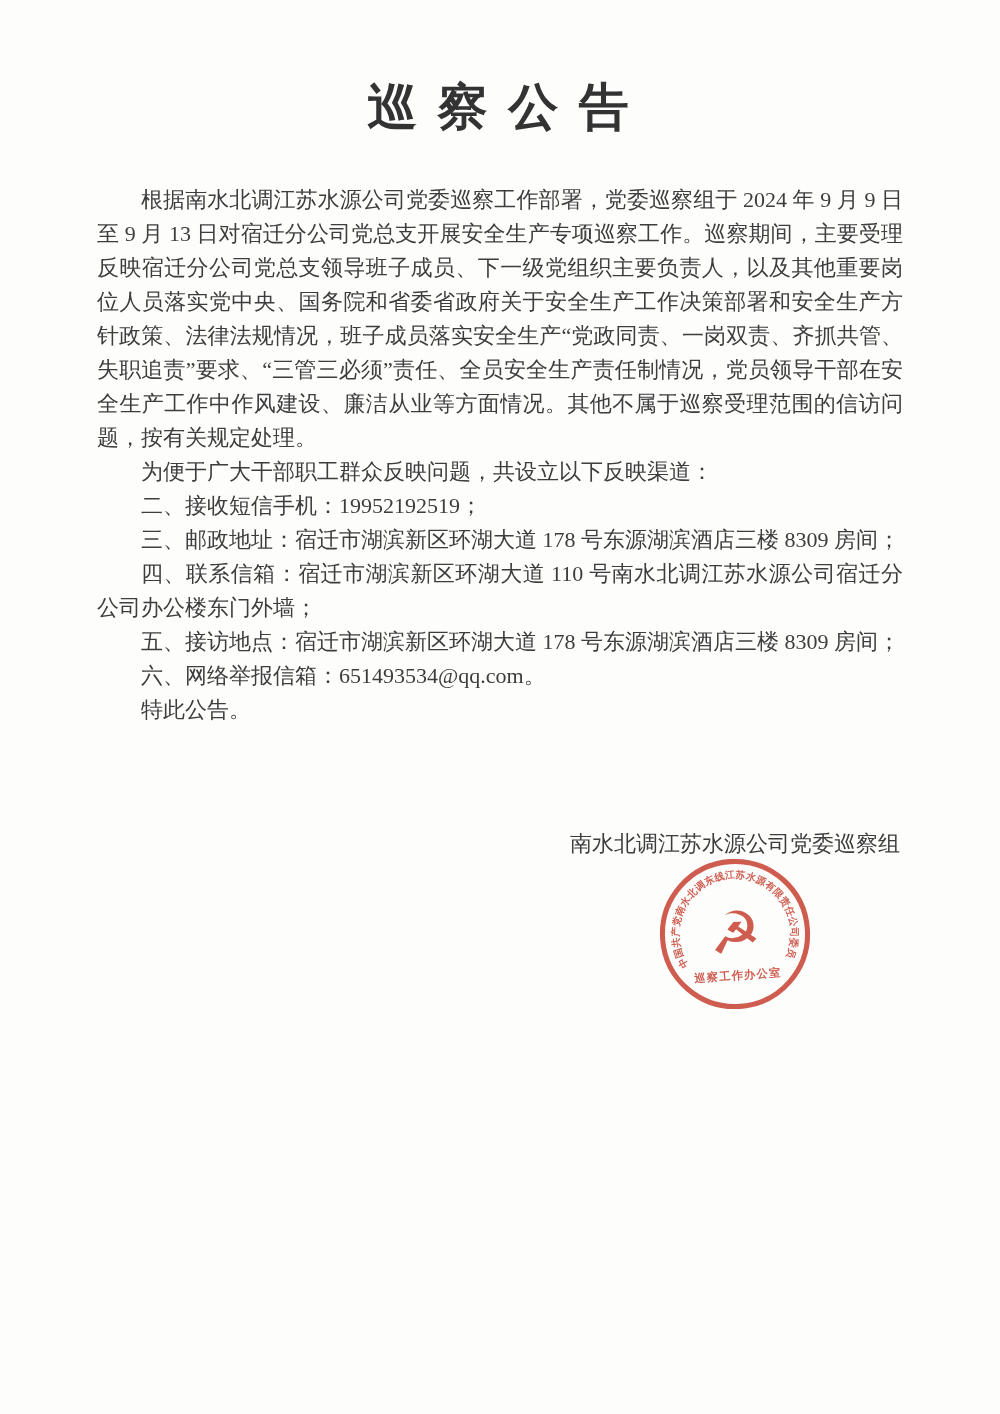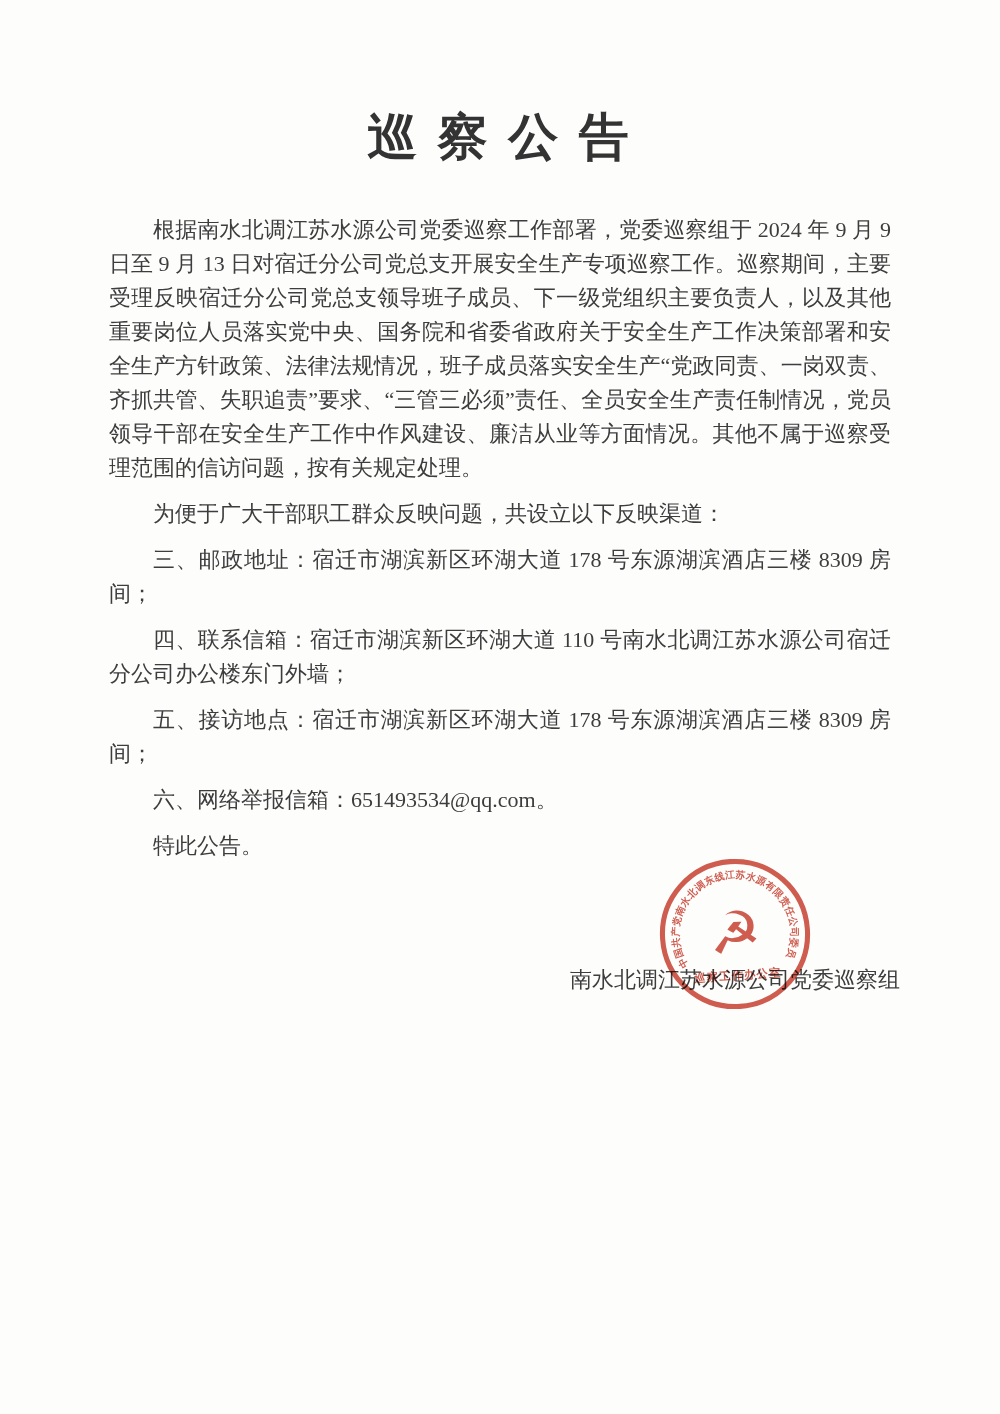--- a/index.html
+++ b/index.html
@@ -12,35 +12,35 @@
     width: 1000px;
     height: 1414px;
     margin: 0 auto;
     background: #fdfdfc;
     overflow: hidden;
     font-family: "Liberation Serif", "DejaVu Serif", serif;
     color: #3d3d3d;
   }
   .doc-title {
     margin: 0;
-    padding-top: 104px;
+    padding-top: 74px;
     text-align: center;
     font-size: 50px;
     font-weight: 700;
     letter-spacing: 0.08em;
     color: #333333;
   }
   .doc-body {
     margin: 42px 97px 0 97px;
     font-size: 22px;
     line-height: 34px;
     text-align: justify;
   }
   .doc-body p {
-    margin: 12px;
+    margin: 0;
     text-indent: 2em;
   }
   .signature-block {
     margin-top: 98px;
     margin-left: auto;
     margin-right: 100px;
     width: max-content;
     font-size: 22px;
     line-height: 38px;
   }
@@ -71,20 +71,21 @@
 </head>
 <body>
 
 <div class="page">
 
   <h1 class="doc-title">巡 察 公 告</h1>
 
   <div class="doc-body">
     <p>根据南水北调江苏水源公司党委巡察工作部署，党委巡察组于 2024 年 9 月 9 日至 9 月 13 日对宿迁分公司党总支开展安全生产专项巡察工作。巡察期间，主要受理反映宿迁分公司党总支领导班子成员、下一级党组织主要负责人，以及其他重要岗位人员落实党中央、国务院和省委省政府关于安全生产工作决策部署和安全生产方针政策、法律法规情况，班子成员落实安全生产“党政同责、一岗双责、齐抓共管、失职追责”要求、“三管三必须”责任、全员安全生产责任制情况，党员领导干部在安全生产工作中作风建设、廉洁从业等方面情况。其他不属于巡察受理范围的信访问题，按有关规定处理。</p>
     <p>为便于广大干部职工群众反映问题，共设立以下反映渠道：</p>
+    <p>二、接收短信手机：19952192519；</p>
     <p>三、邮政地址：宿迁市湖滨新区环湖大道 178 号东源湖滨酒店三楼 8309 房间；</p>
     <p>四、联系信箱：宿迁市湖滨新区环湖大道 110 号南水北调江苏水源公司宿迁分公司办公楼东门外墙；</p>
     <p>五、接访地点：宿迁市湖滨新区环湖大道 178 号东源湖滨酒店三楼 8309 房间；</p>
     <p>六、网络举报信箱：651493534@qq.com。</p>
     <p>特此公告。</p>
   </div>
 
   <div class="signature-block">
     <div>南水北调江苏水源公司党委巡察组</div>
   </div>

